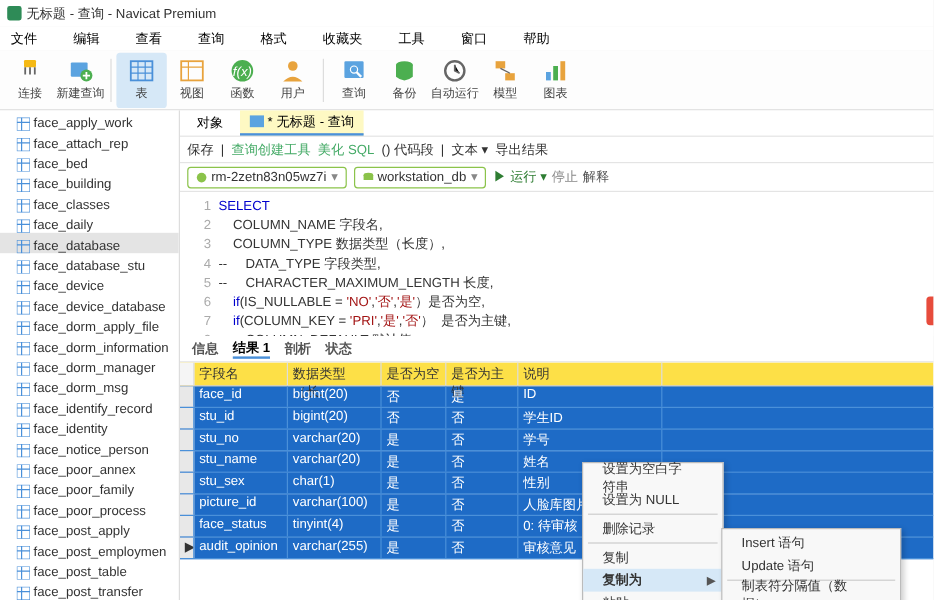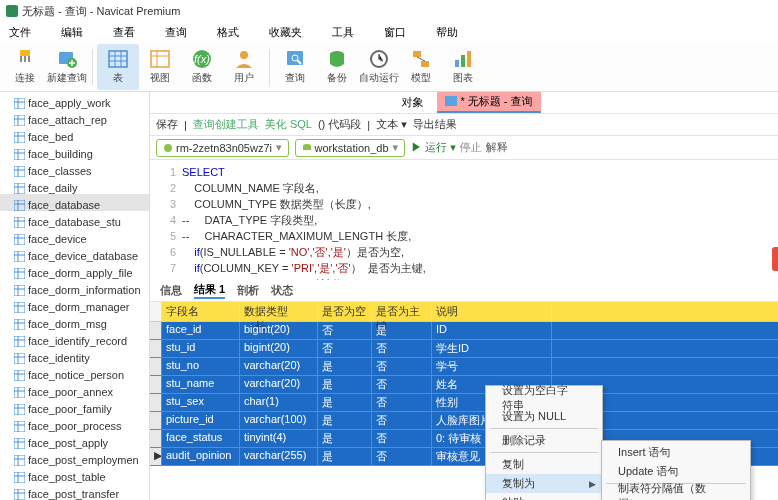--- a/index.html
+++ b/index.html
@@ -12,23 +12,23 @@
 .tool{width:42px;height:46px;display:flex;flex-direction:column;align-items:center;justify-content:center;cursor:pointer;border-radius:3px;}
 .tool.active{background:#d6e8f7;}
 .tool .ico{width:22px;height:22px;margin-bottom:1px;display:flex;align-items:center;justify-content:flex-start;}
 .tool .lbl{font-size:10px;color:#444;}
 .main{display:flex;height:calc(500px - 92px);}
 .sidebar{width:150px;background:#fff;border-right:1px solid #ddd;overflow:hidden;}
 .sb-item{height:17px;display:flex;align-items:flex-end;padding-left:14px;color:#333;cursor:pointer;}
 .sb-item.sel{background:#e4e4e4;}
 .sb-item .tico2{width:11px;height:11px;margin-right:3px;flex-shrink:0;}
 .content{flex:1;background:#fff;display:flex;flex-direction:column;position:relative;}
-.tabs{height:22px;display:flex;align-items:center;border-bottom:1px solid #e4e4e4;padding-left:6px;gap:6px;justify-content:center;}
+.tabs{height:22px;display:flex;align-items:center;border-bottom:1px solid #e4e4e4;padding-left:6px;gap:6px;}
 .tabs .t{padding:2px 8px;display:flex;align-items:center;gap:3px;}
-.tabs .t.act{background:#fca5a5;border-bottom:2px solid #4a90d9;}
+.tabs .t.act{background:#fef9c3;border-bottom:2px solid #4a90d9;}
 .action-bar{height:22px;display:flex;align-items:center;border-bottom:1px solid #e4e4e4;padding:0 6px;gap:6px;color:#4a6;}
 .action-bar span{cursor:pointer;}
 .conn-bar{height:24px;display:flex;align-items:center;padding:0 6px;gap:6px;border-bottom:1px solid #e4e4e4;}
 .pill{height:18px;border:1px solid #8bc34a;border-radius:3px;padding:0 6px;display:flex;align-items:center;background:#fff;color:#333;}
 .pill .dot{width:10px;height:10px;margin-right:3px;}
 .run-btns{color:#2e7d32;display:flex;gap:4px;}
 .editor{padding:4px 10px;font-family:Consolas,monospace;font-size:11px;line-height:16px;height:120px;overflow:hidden;background:#fff;}
 .editor .ln{display:flex;}
 .editor .gut{width:22px;color:#aaa;text-align:right;padding-right:6px;}
 .editor .code{color:#333;white-space:pre;}
@@ -41,21 +41,21 @@
 .grid{flex:1;overflow:hidden;}
 .gh{display:flex;background:#fde047;border-bottom:1px solid #ccc;height:20px;}
 .gh .c{border-right:1px solid #ddd;padding:2px 4px;color:#333;}
 .row{display:flex;height:18px;background:#1e6bc6;color:#fff;border-bottom:1px solid #4a90d9;}
 .row .c{border-right:1px solid #4a90d9;padding:1px 4px;overflow:hidden;white-space:nowrap;}
 .c0{width:12px;background:#f5f5f5;border-right:1px solid #ccc;}
 .row .c0{background:#e8e8e8;color:#333;}
 .c1{width:78px;}.c2{width:78px;}.c3{width:54px;}.c4{width:60px;}.c5{width:120px;}
 .ctx{position:absolute;background:#f8f8f8;border:1px solid #bbb;box-shadow:2px 2px 5px rgba(0,0,0,.2);padding:2px 0;z-index:10;}
 .ctx .ci{height:19px;display:flex;align-items:center;padding:0 24px 0 16px;color:#333;cursor:pointer;position:relative;}
-.ctx .ci.hov{background:#d6e8f7;}
+.ctx .ci.hov{background:#d6e8f7;font-weight:bold;}
 .ctx .sep{height:1px;background:#ccc;margin:2px 4px;}
 .ctx .arrow{position:absolute;right:6px;font-size:9px;color:#555;}
 .ctx1{left:485px;top:385px;width:118px;}
 .ctx2{left:601px;top:440px;width:150px;}
 .red-tab{position:absolute;right:0;top:155px;width:6px;height:24px;background:#e74c3c;border-radius:3px 0 0 3px;}
 </style>
 </head>
 <body>
 
 <div class="title-bar">

